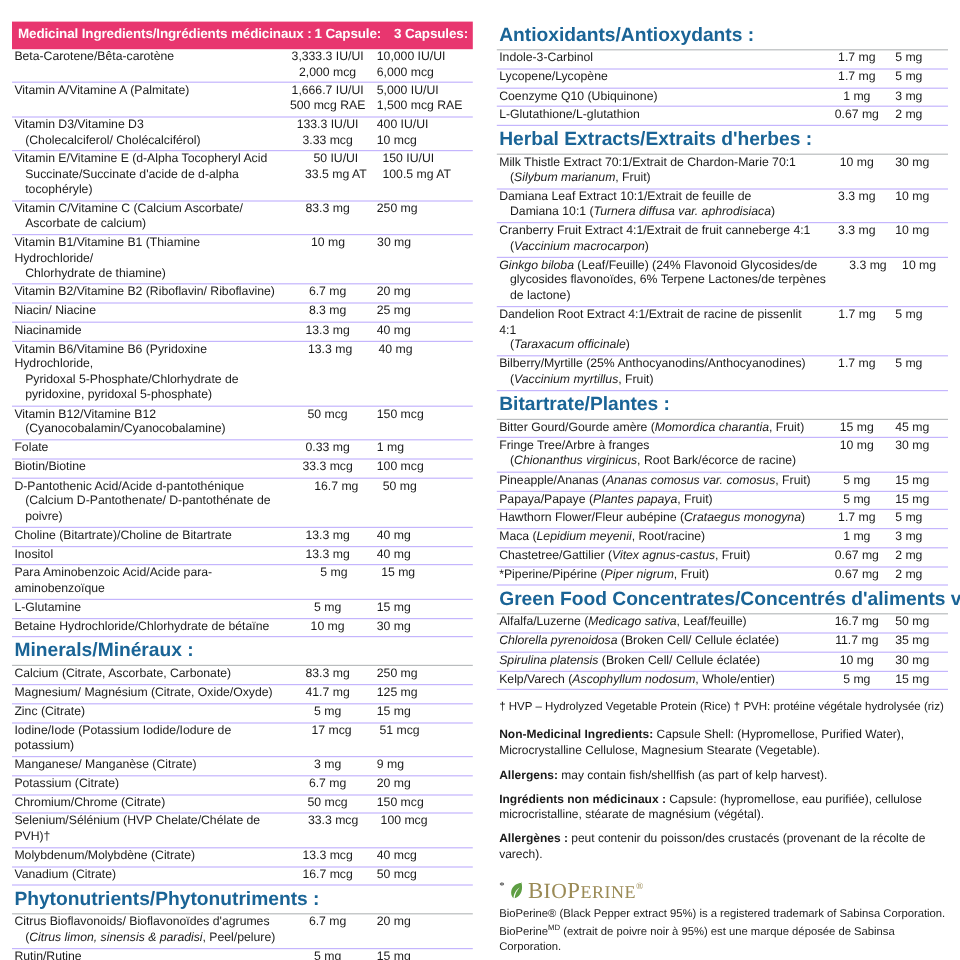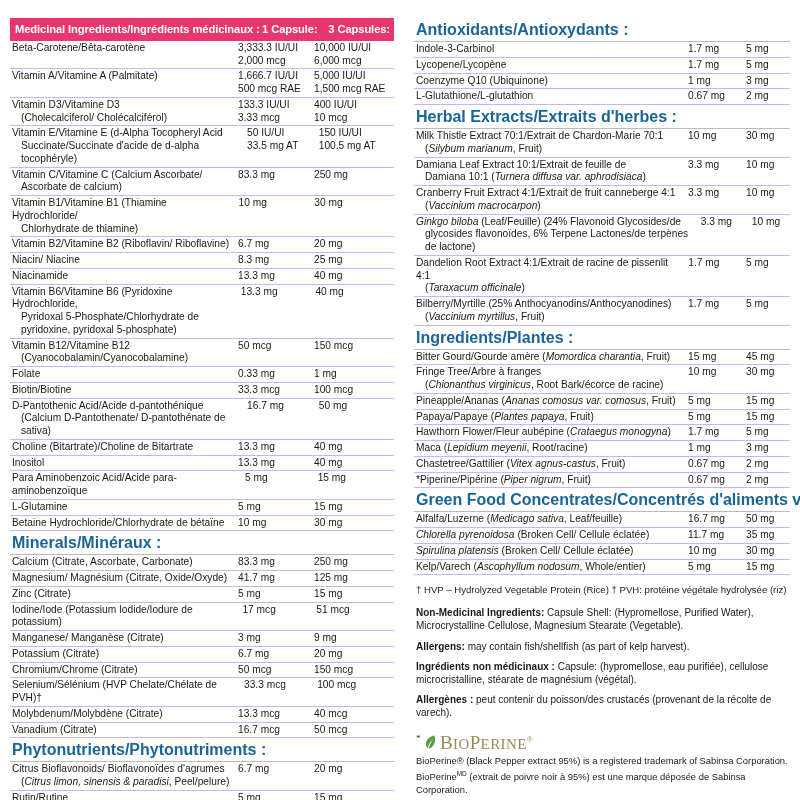--- a/index.html
+++ b/index.html
@@ -49,21 +49,21 @@
     font-size: 10.2px;
     line-height: 1.25;
   }
   .row:last-child { }
   .row .nm {
     flex: 1 1 auto;
     padding-right: 4px;
     padding-left: 2px;
   }
   .row .v1 {
-    width: 76px; text-align: left; white-space: pre-line;
+    width: 76px; text-align: center; white-space: pre-line;
     padding-right: 6px;
   }
   .row .v2 {
     width: 80px; text-align: left; white-space: pre-line;
     padding-right: 2px;
   }
   .sub { display: block; padding-left: 9px; }
   .ital { font-style: italic; }
 
   
@@ -199,21 +199,21 @@
           <div class="nm">Folate</div>
           <div class="v1">0.33 mg</div>
           <div class="v2">1 mg</div>
         </div>
         <div class="row">
           <div class="nm">Biotin/Biotine</div>
           <div class="v1">33.3 mcg</div>
           <div class="v2">100 mcg</div>
         </div>
         <div class="row">
-          <div class="nm">D-Pantothenic Acid/Acide d-pantothénique<span class="sub">(Calcium D-Pantothenate/ D-pantothénate de sativa)</span></div>
+          <div class="nm">D-Pantothenic Acid/Acide d-pantothénique<span class="sub">(Calcium D-Pantothenate/ D-pantothénate de poivre)</span></div>
           <div class="v1">16.7 mg</div>
           <div class="v2">50 mg</div>
         </div>
         <div class="row">
           <div class="nm">Choline (Bitartrate)/Choline de Bitartrate</div>
           <div class="v1">13.3 mg</div>
           <div class="v2">40 mg</div>
         </div>
         <div class="row">
           <div class="nm">Inositol</div>
@@ -378,21 +378,21 @@
           <div class="v2">5 mg</div>
         </div>
         <div class="row">
           <div class="nm">Bilberry/Myrtille (25% Anthocyanodins/Anthocyanodines)<span class="sub">(<i class="ital">Vaccinium myrtillus</i>, Fruit)</span></div>
           <div class="v1">1.7 mg</div>
           <div class="v2">5 mg</div>
         </div>
       </div>
 
     <div class="sechead">
-      <span>Ingredients/Plantes :</span>
+      <span>Bitartrate/Plantes :</span>
       <span class="rule"></span>
     </div>
     <div class="rows" id="right-botanicals">
         <div class="row">
           <div class="nm">Bitter Gourd/Gourde amère (<i class="ital">Momordica charantia</i>, Fruit)</div>
           <div class="v1">15 mg</div>
           <div class="v2">45 mg</div>
         </div>
         <div class="row">
           <div class="nm">Fringe Tree/Arbre à franges<span class="sub">(<i class="ital">Chionanthus virginicus</i>, Root Bark/écorce de racine)</span></div>
@@ -476,20 +476,20 @@
     </div>
 
     <div class="bioperine">
       <div class="bp-logo">
         <span class="star">*</span>
         <span class="bp-leaf">
           <svg viewBox="0 0 20 24" width="13" height="16" aria-hidden="true">
             <path d="M17 2C9 3 3 8 3 15c0 3 1.5 5.5 3 7 .4-5 2.5-10 8-14-4 4.5-6 9-6.5 14.2 5-1.2 9.5-6.2 9.5-14.2 0-2.5-.3-4.5-1-6z" fill="#5e9e43"></path>
           </svg>
         </span>
-        <span><span style="font-size:19px">B</span><span style="font-size:15px">IO</span><span style="font-size:19px">P</span><span style="font-size:15px">ERINE</span><span class="bp-sup">®</span></span>
+        <span><span style="font-size:19px">B</span><span style="font-size:18px">IO</span><span style="font-size:19px">P</span><span style="font-size:15px">ERINE</span><span class="bp-sup">®</span></span>
       </div>
       <div class="bp-text">BioPerine® (Black Pepper extract 95%) is a registered trademark of Sabinsa Corporation.</div>
       <div class="bp-text"><span>BioPerine<sup>MD</sup> (extrait de poivre noir à 95%) est une marque déposée de Sabinsa Corporation.</span></div>
     </div>
 
   </div>
 </div>
 
 </body></html>

